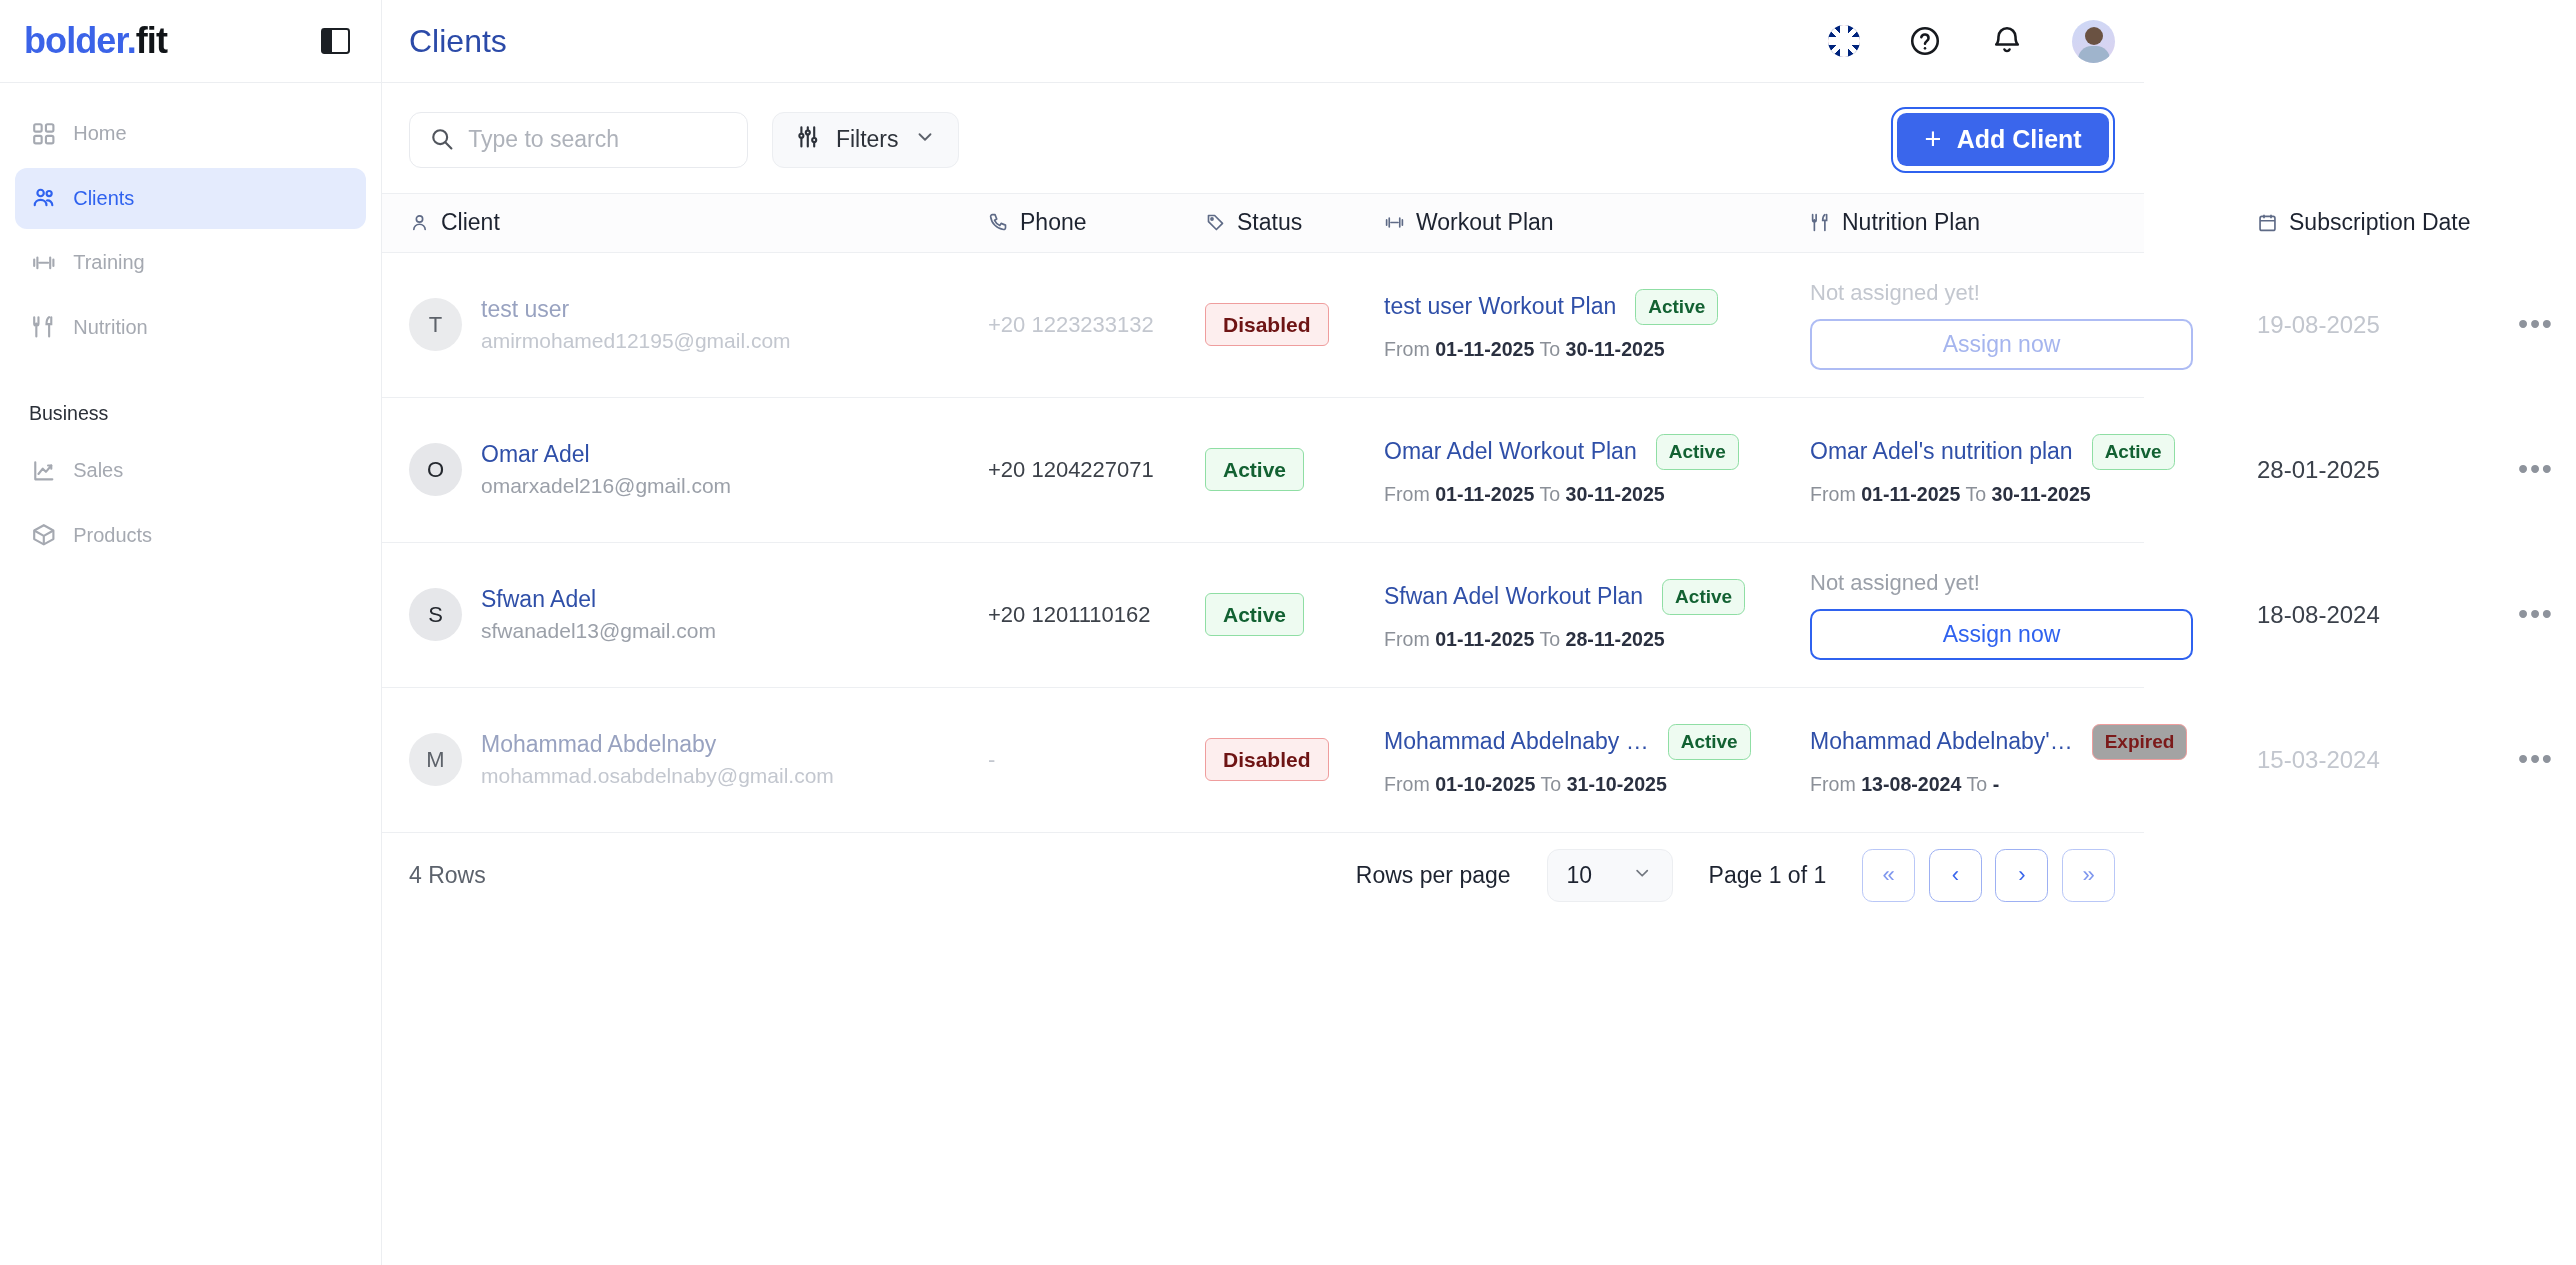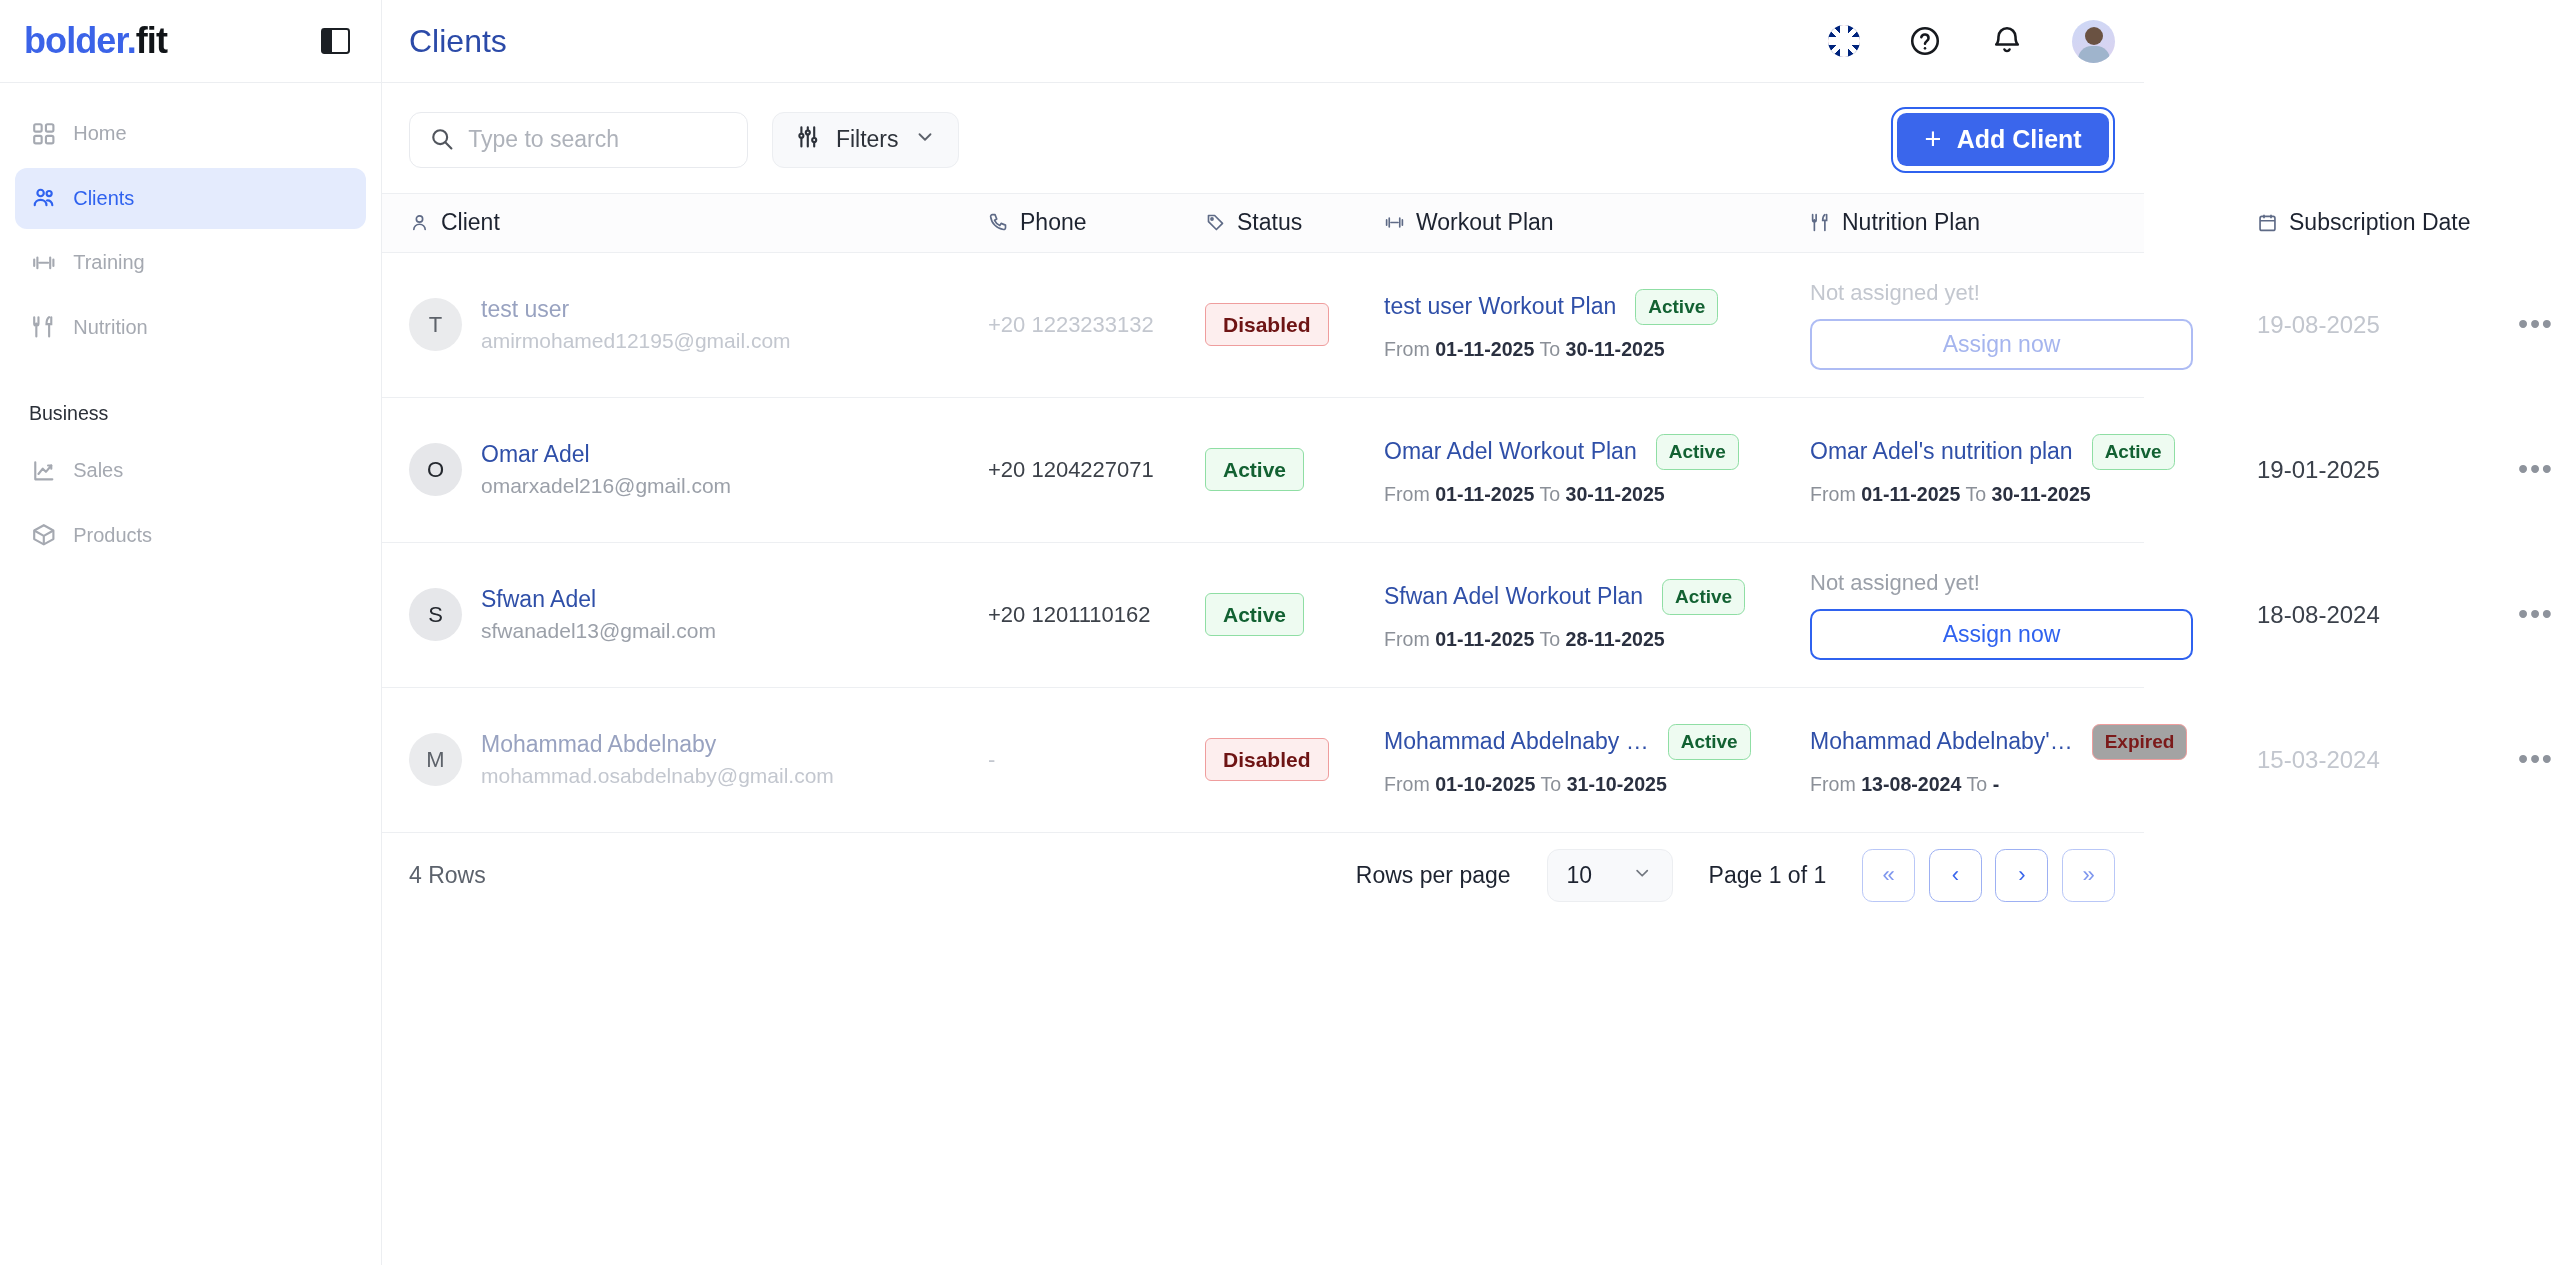--- a/index.html
+++ b/index.html
@@ -506,21 +506,21 @@
             </div>
             <div class="plan-dates">
               <span>From</span>
               <b>01-11-2025</b>
               <span>To</span>
               <b>30-11-2025</b>
             </div>
           </div>
         </div>
         <div class="c-date">
-          <span class="date-txt">19-01-2025</span>
+          <span class="date-txt">28-01-2025</span>
         </div>
         <div class="c-more">
           <span class="more-btn">•••</span>
         </div>
       </div>
 
       <div class="trow">
         <div class="c-client">
           <div class="client-cell">
             <div class="av">S</div>

